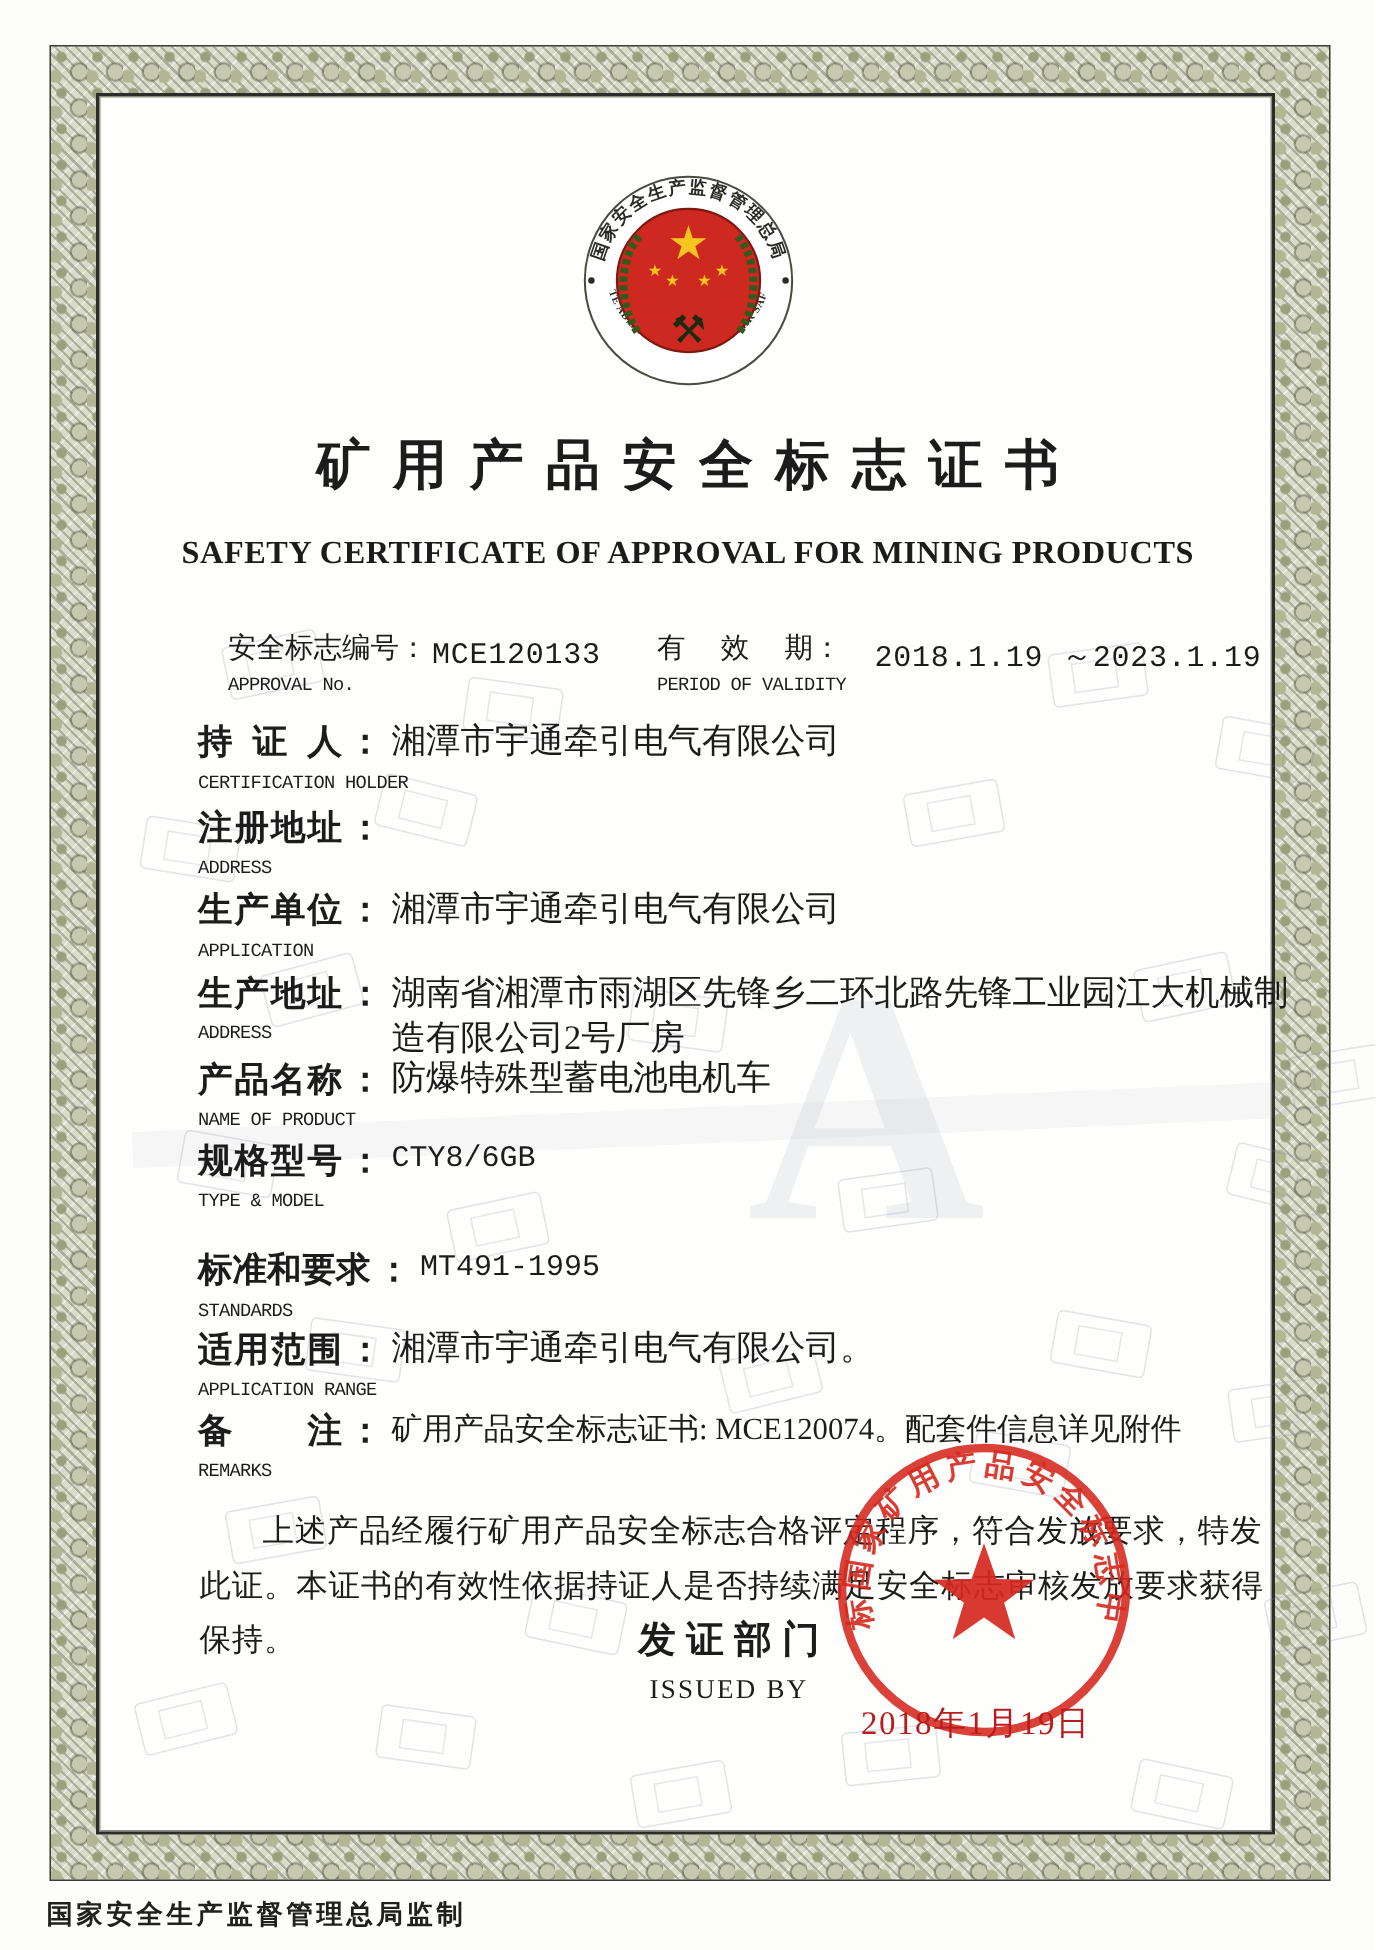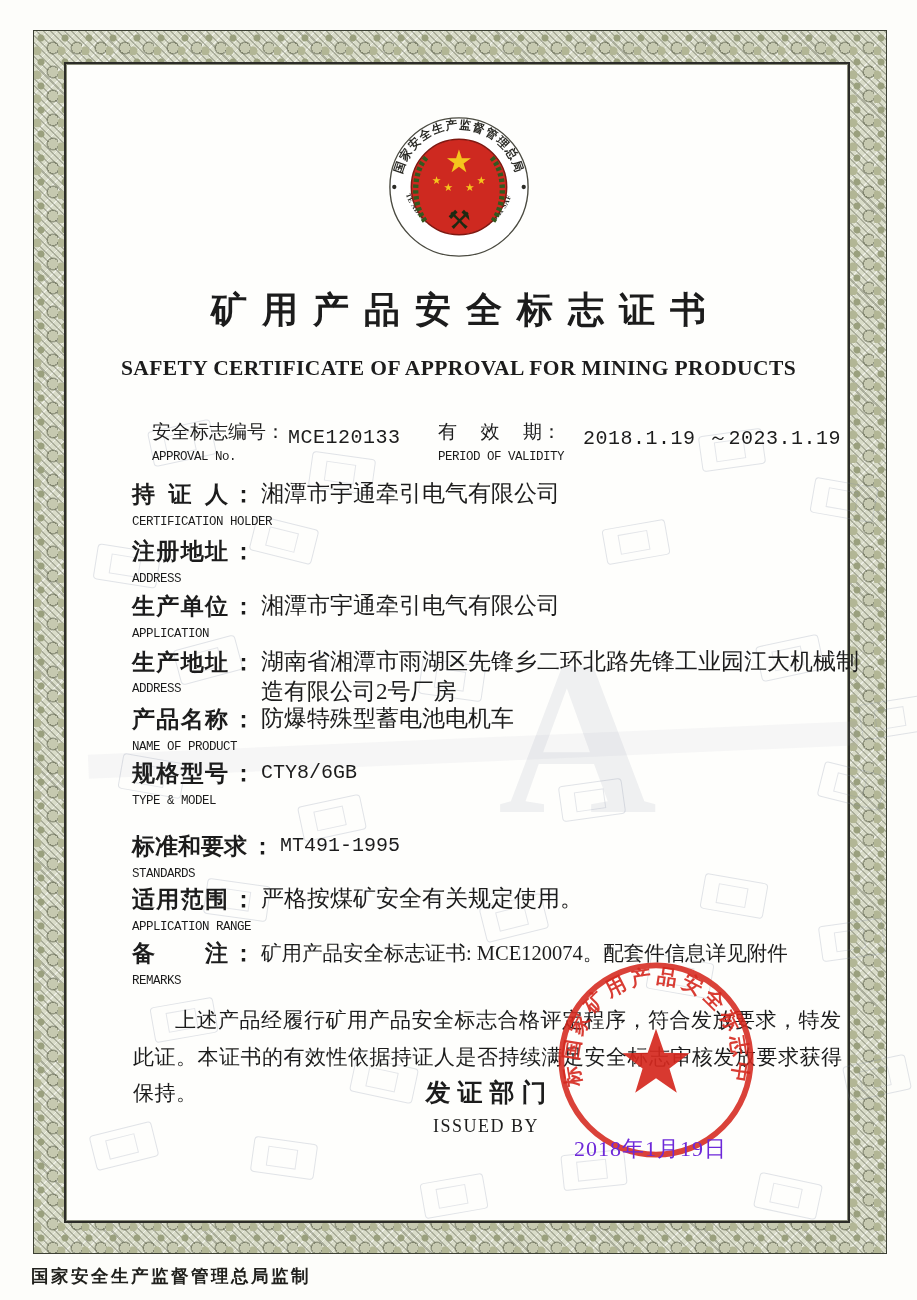--- a/index.html
+++ b/index.html
@@ -61,21 +61,21 @@
   .field .val{width:606px;line-height:1.32;}
   .field .val.latin{font-family:"Liberation Mono","DejaVu Sans Mono",monospace;
     font-size:20px;padding-top:2px;}
   .field .val.small{font-size:20.5px;width:618px;padding-top:2px;}
   .declaration{left:133px;top:1002px;width:720px;font-size:21px;line-height:1.74;
     text-indent:2em;letter-spacing:.5px;}
   .issued{left:404px;top:1076px;width:164px;text-align:center;}
   .issued .zh{font-size:25px;font-weight:bold;letter-spacing:7px;padding-left:7px;}
   .issued .en{font-size:18px;letter-spacing:1.5px;margin-top:7px;}
   .stamp{left:552px;top:956px;width:208px;height:208px;z-index:4;}
-  .issue-date{left:574px;top:1134px;font-size:22px;letter-spacing:1px;z-index:5;color:#6d28d9;}
+  .issue-date{left:574px;top:1134px;font-size:22px;letter-spacing:1px;z-index:5;color:#b91c1c;}
   .footer{left:16px;top:1264px;width:878px;
     font-size:17.5px;font-weight:bold;letter-spacing:2.5px;z-index:3;color:#20201c;margin-left:15px;}
 </style>
 </head>
 <body>
 
 <div class="page">
 
   <div class="frame"></div>
   <div class="frame-inner"></div>
@@ -249,21 +249,21 @@
 
   <div class="content-el field" style="top:884px">
     <div class="zh-line">
         <span class="lbl">
           <span>适</span>
           <span>用</span>
           <span>范</span>
           <span>围</span>
         </span>
         <span class="colon">：</span>
-        <div class="val">严格按煤矿安全有关规定使用。</div>
+        <div class="val">湘潭市宇通牵引电气有限公司。</div>
       </div>
     <div class="en-sub">APPLICATION RANGE</div>
   </div>
 
   <div class="content-el field" style="top:938px">
     <div class="zh-line">
         <span class="lbl">
           <span>备</span>
           <span>注</span>
         </span>

